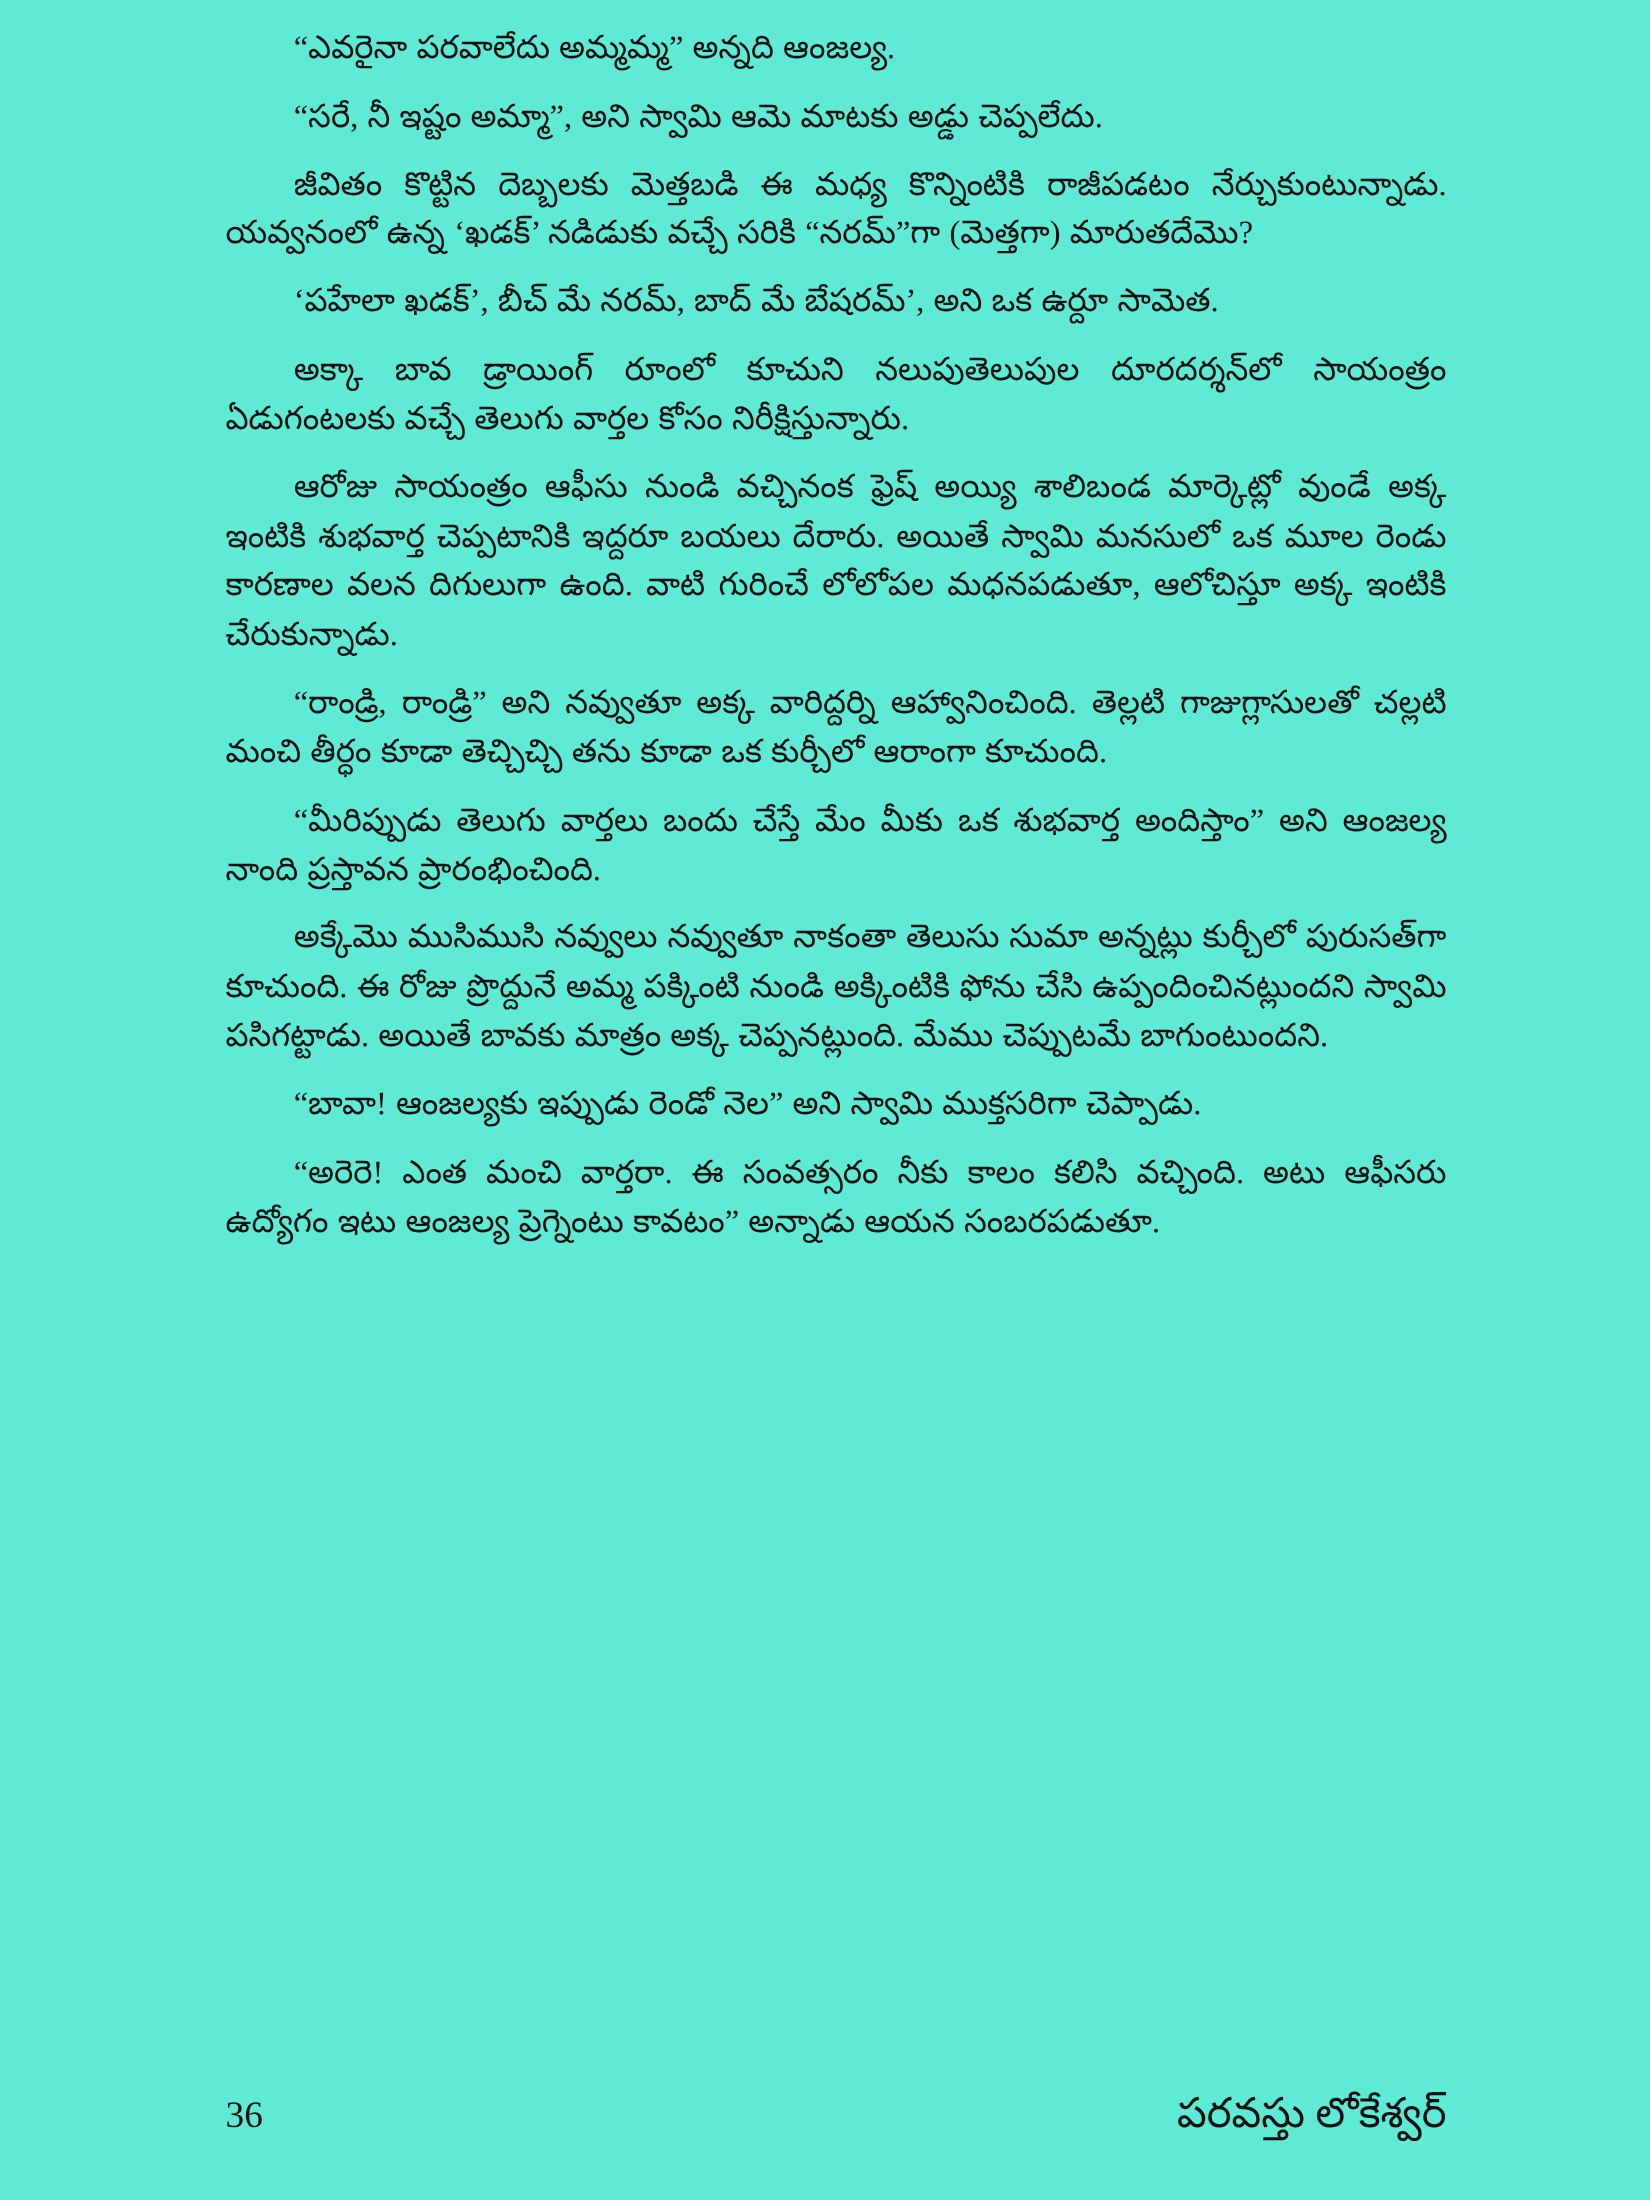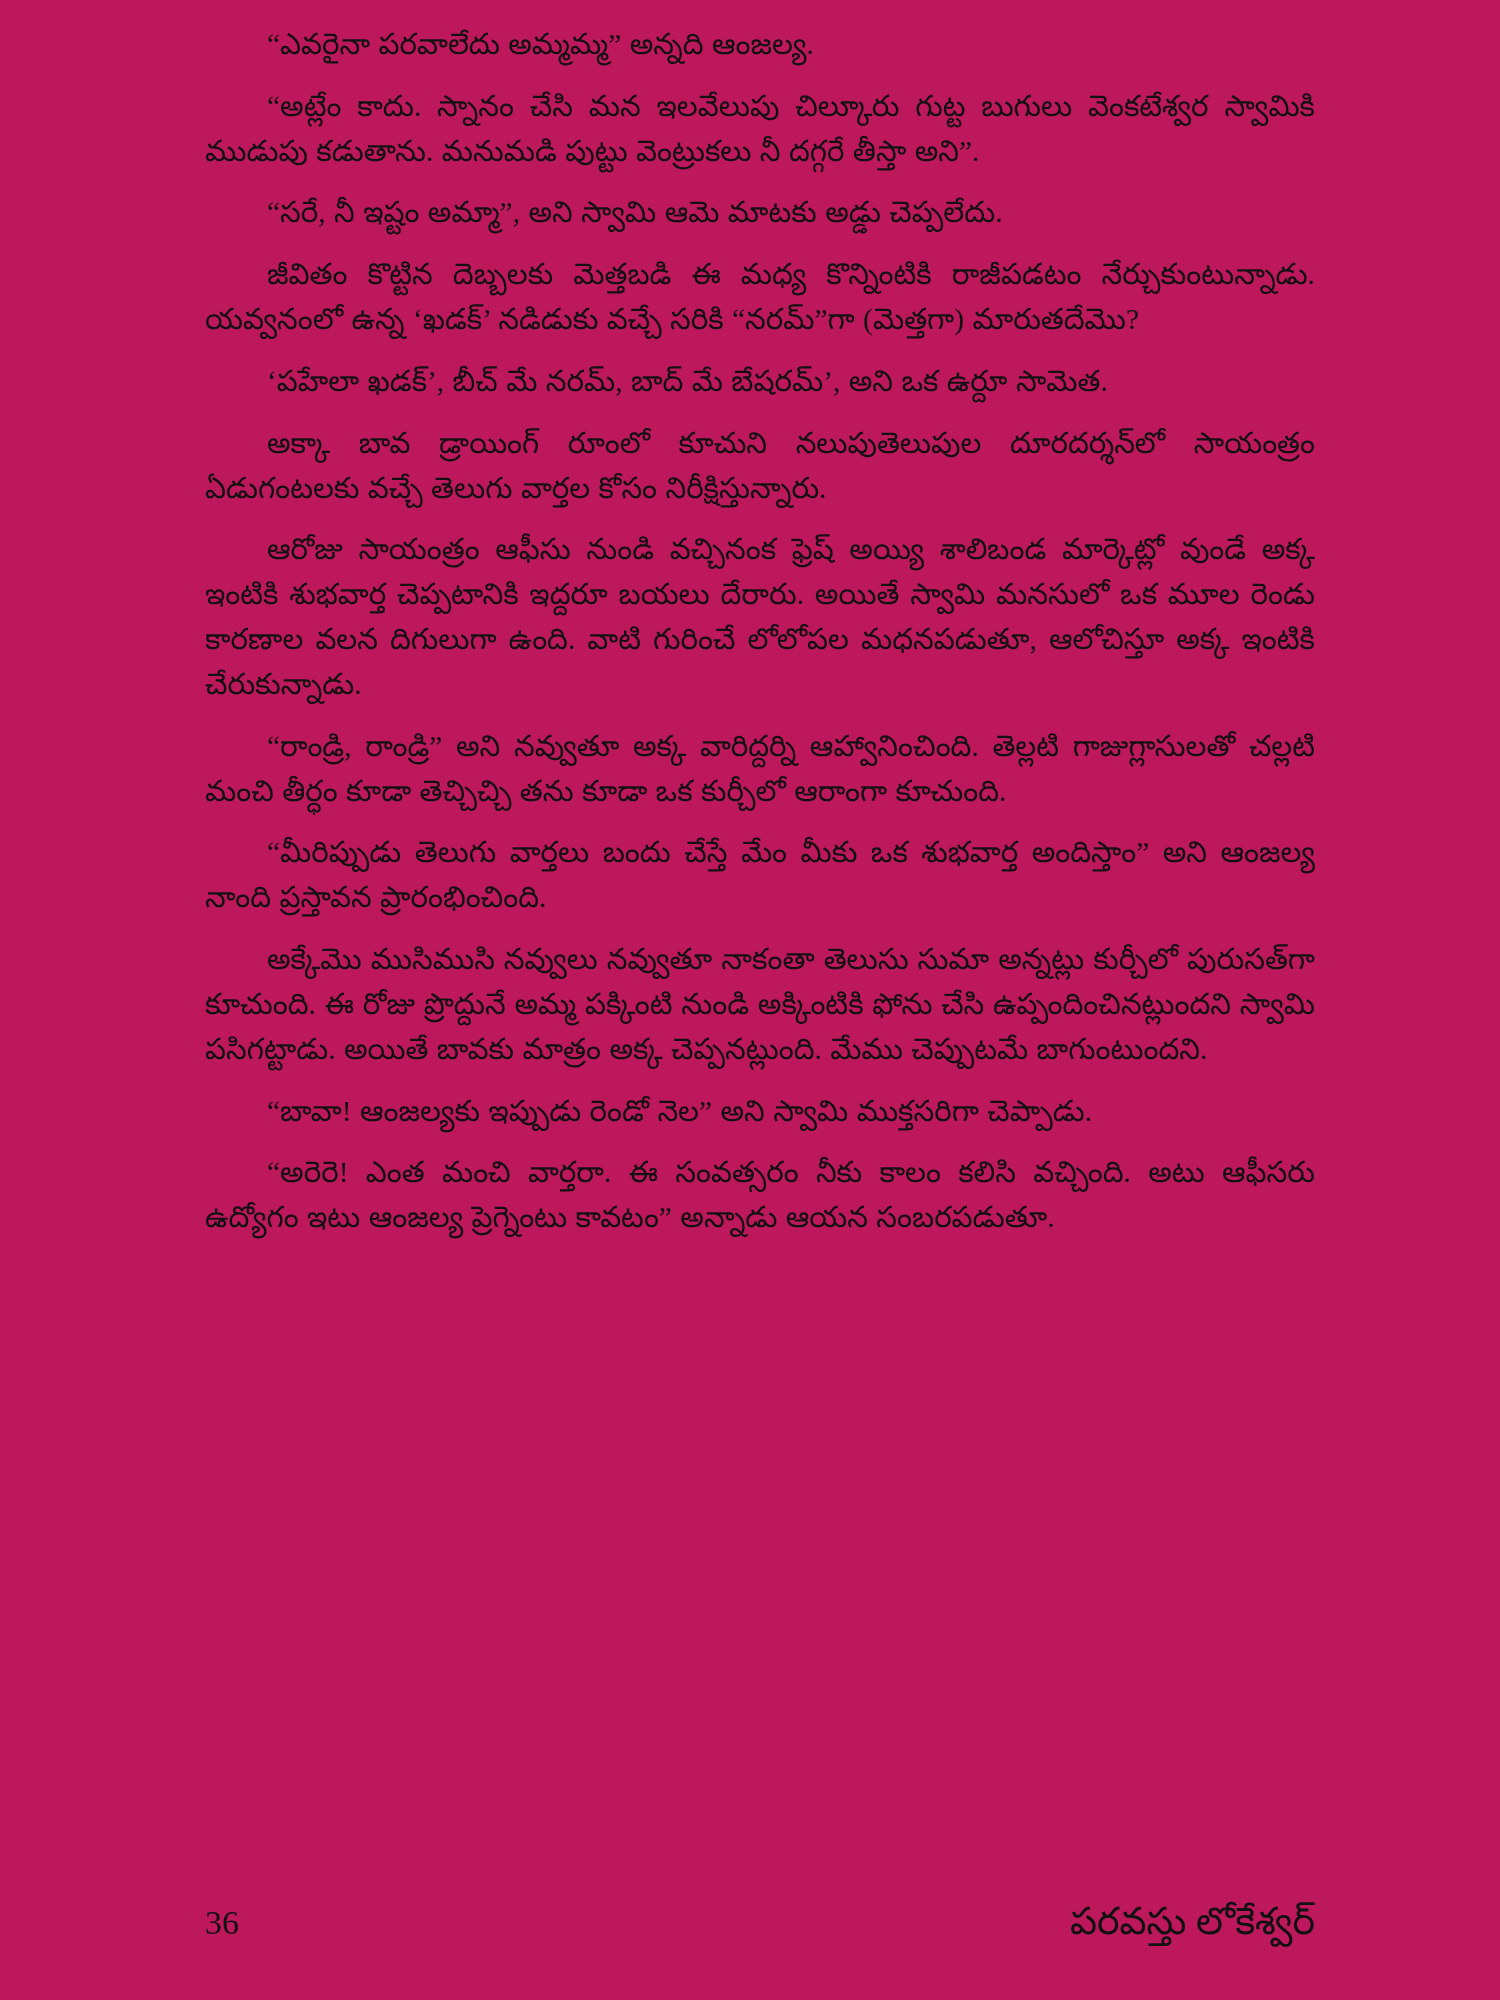--- a/index.html
+++ b/index.html
@@ -14,21 +14,21 @@
     color: #111111;
     position: relative;
     overflow: hidden;
   }
   .page {
     position: absolute;
     left: 0;
     top: 0;
     width: 1500px;
     height: 2000px;
-    background: #be185d;
+    background: #5eead4;
     box-sizing: border-box;
   }
   .content {
     position: absolute;
     left: 205px;
     top: 22px;
     width: 1110px;
   }
   p.para {
     margin: 0 0 17px 0;
@@ -59,21 +59,20 @@
     color: #111111;
     font-family: "Liberation Serif", serif;
   }
 </style>
 </head>
 <body>
 
 <div class="page">
   <div class="content">
     <p class="para">“ఎవరైనా పరవాలేదు అమ్మమ్మ” అన్నది ఆంజల్య.</p>
-    <p class="para">“అట్లేం కాదు. స్నానం చేసి మన ఇలవేలుపు చిల్కూరు గుట్ట బుగులు వెంకటేశ్వర స్వామికి ముడుపు కడుతాను. మనుమడి పుట్టు వెంట్రుకలు నీ దగ్గరే తీస్తా అని”.</p>
     <p class="para">“సరే, నీ ఇష్టం అమ్మా”, అని స్వామి ఆమె మాటకు అడ్డు చెప్పలేదు.</p>
     <p class="para">జీవితం కొట్టిన దెబ్బలకు మెత్తబడి ఈ మధ్య కొన్నింటికి రాజీపడటం నేర్చుకుంటున్నాడు. యవ్వనంలో ఉన్న ‘ఖడక్’ నడిడుకు వచ్చే సరికి “నరమ్”గా (మెత్తగా) మారుతదేమొ?</p>
     <p class="para">‘పహేలా ఖడక్’, బీచ్ మే నరమ్, బాద్ మే బేషరమ్’, అని ఒక ఉర్దూ సామెత.</p>
     <p class="para">అక్కా బావ డ్రాయింగ్ రూంలో కూచుని నలుపుతెలుపుల దూరదర్శన్‌లో సాయంత్రం ఏడుగంటలకు వచ్చే తెలుగు వార్తల కోసం నిరీక్షిస్తున్నారు.</p>
     <p class="para">ఆరోజు సాయంత్రం ఆఫీసు నుండి వచ్చినంక ఫ్రెష్ అయ్యి శాలిబండ మార్కెట్లో వుండే అక్క ఇంటికి శుభవార్త చెప్పటానికి ఇద్దరూ బయలు దేరారు. అయితే స్వామి మనసులో ఒక మూల రెండు కారణాల వలన దిగులుగా ఉంది. వాటి గురించే లోలోపల మధనపడుతూ, ఆలోచిస్తూ అక్క ఇంటికి చేరుకున్నాడు.</p>
     <p class="para">“రాండ్రి, రాండ్రి” అని నవ్వుతూ అక్క వారిద్దర్ని ఆహ్వానించింది. తెల్లటి గాజుగ్లాసులతో చల్లటి మంచి తీర్ధం కూడా తెచ్చిచ్చి తను కూడా ఒక కుర్చీలో ఆరాంగా కూచుంది.</p>
     <p class="para">“మీరిప్పుడు తెలుగు వార్తలు బందు చేస్తే మేం మీకు ఒక శుభవార్త అందిస్తాం” అని ఆంజల్య నాంది ప్రస్తావన ప్రారంభించింది.</p>
     <p class="para">అక్కేమొ ముసిముసి నవ్వులు నవ్వుతూ నాకంతా తెలుసు సుమా అన్నట్లు కుర్చీలో పురుసత్‌గా కూచుంది. ఈ రోజు ప్రొద్దునే అమ్మ పక్కింటి నుండి అక్కింటికి ఫోను చేసి ఉప్పందించినట్లుందని స్వామి పసిగట్టాడు. అయితే బావకు మాత్రం అక్క చెప్పనట్లుంది. మేము చెప్పుటమే బాగుంటుందని.</p>
     <p class="para">“బావా! ఆంజల్యకు ఇప్పుడు రెండో నెల” అని స్వామి ముక్తసరిగా చెప్పాడు.</p>
     <p class="para">“అరెరె! ఎంత మంచి వార్తరా. ఈ సంవత్సరం నీకు కాలం కలిసి వచ్చింది. అటు ఆఫీసరు ఉద్యోగం ఇటు ఆంజల్య ప్రెగ్నెంటు కావటం” అన్నాడు ఆయన సంబరపడుతూ.</p>

